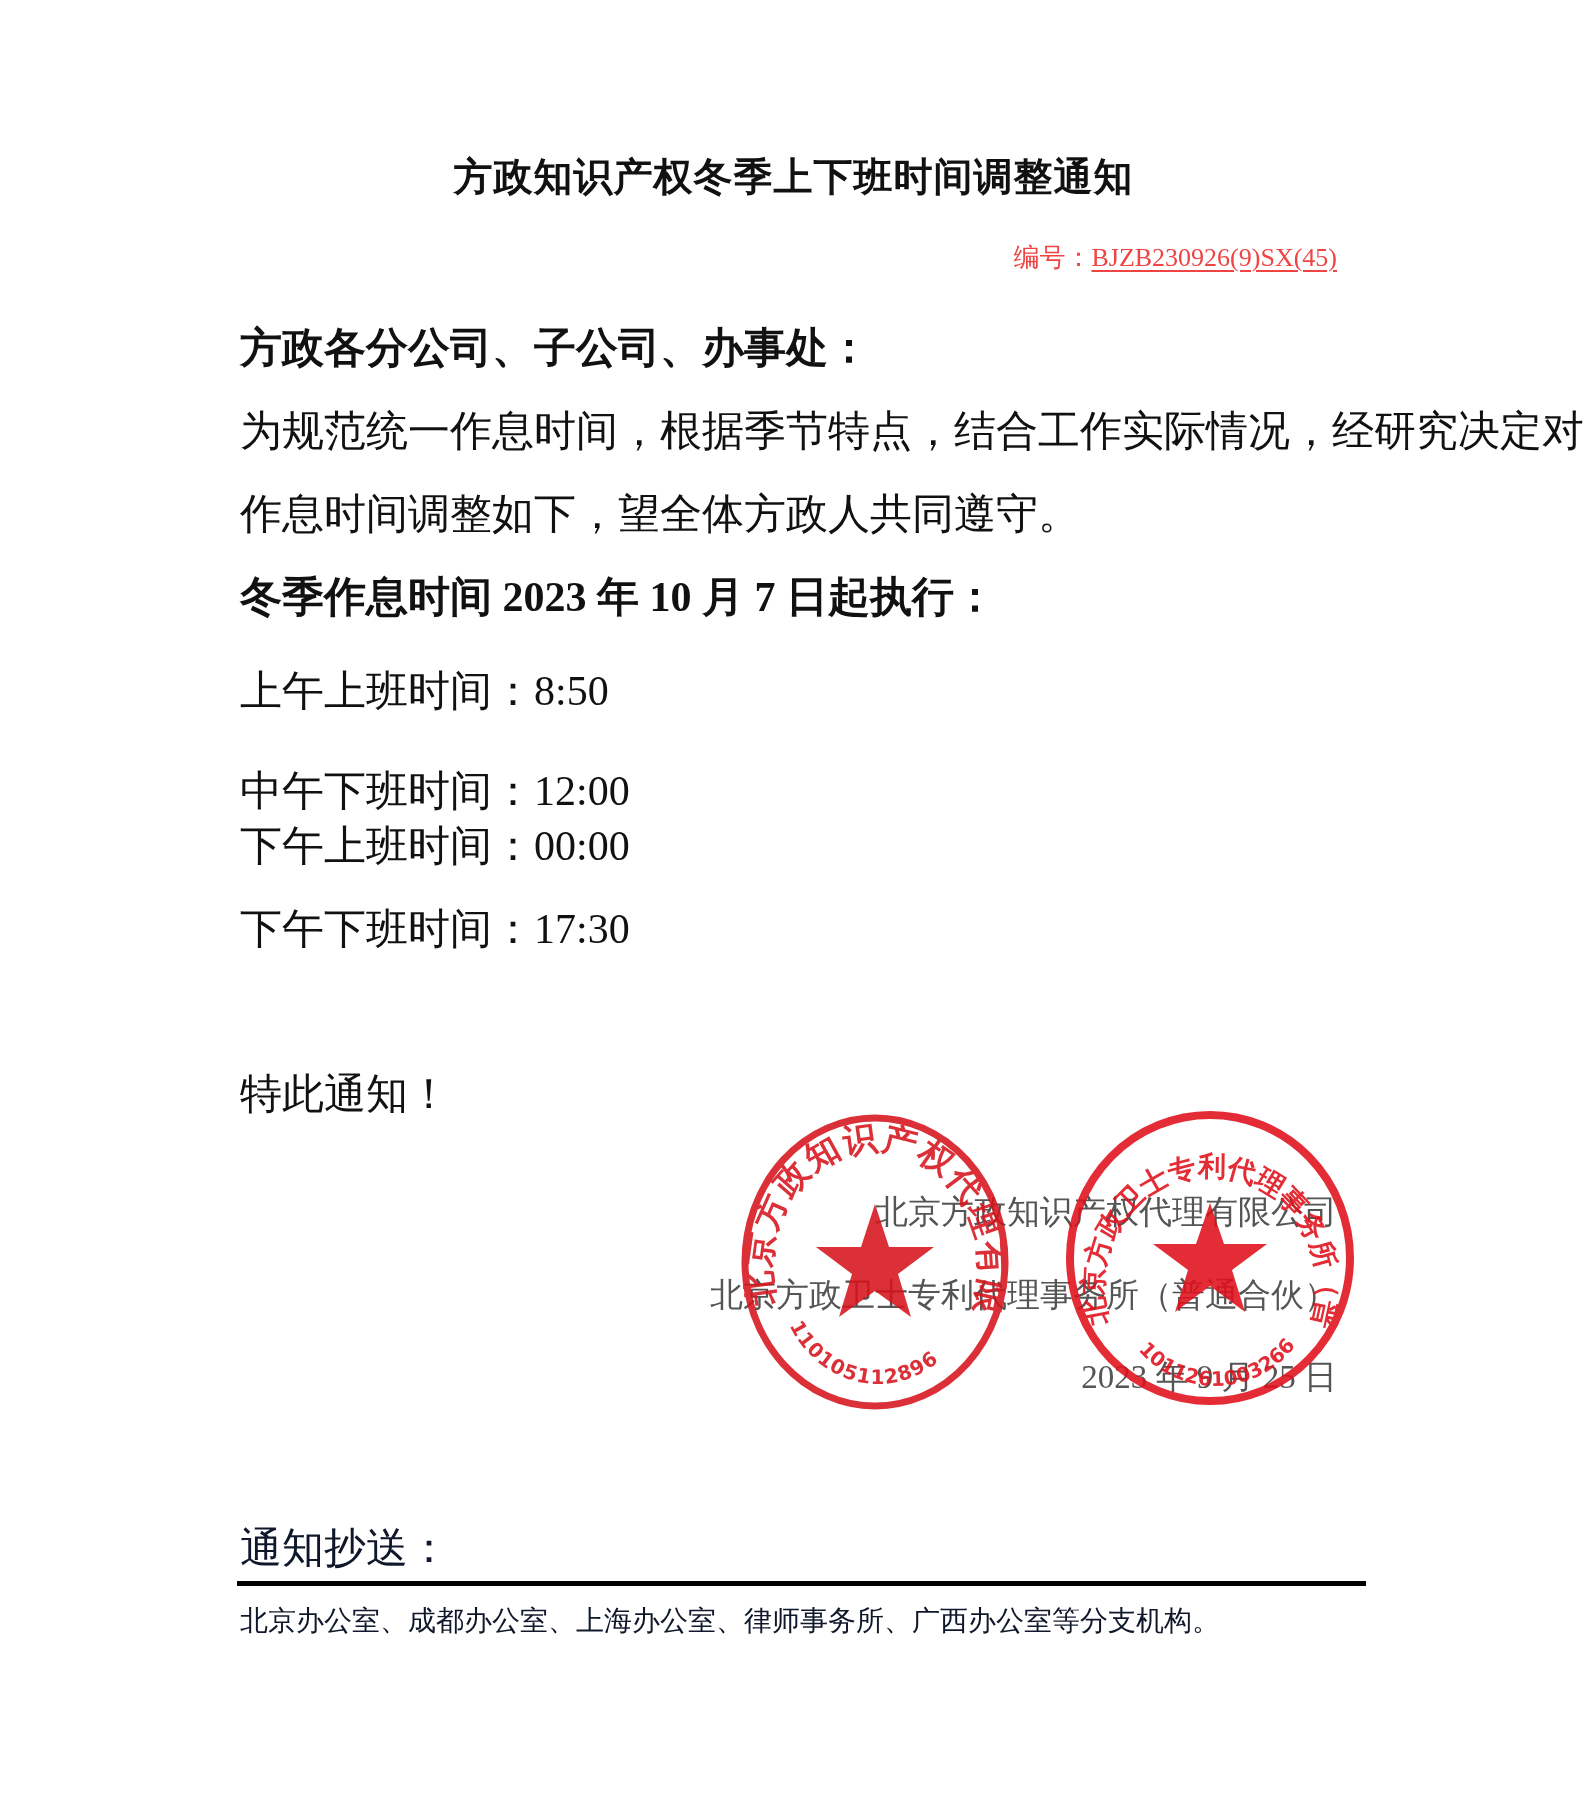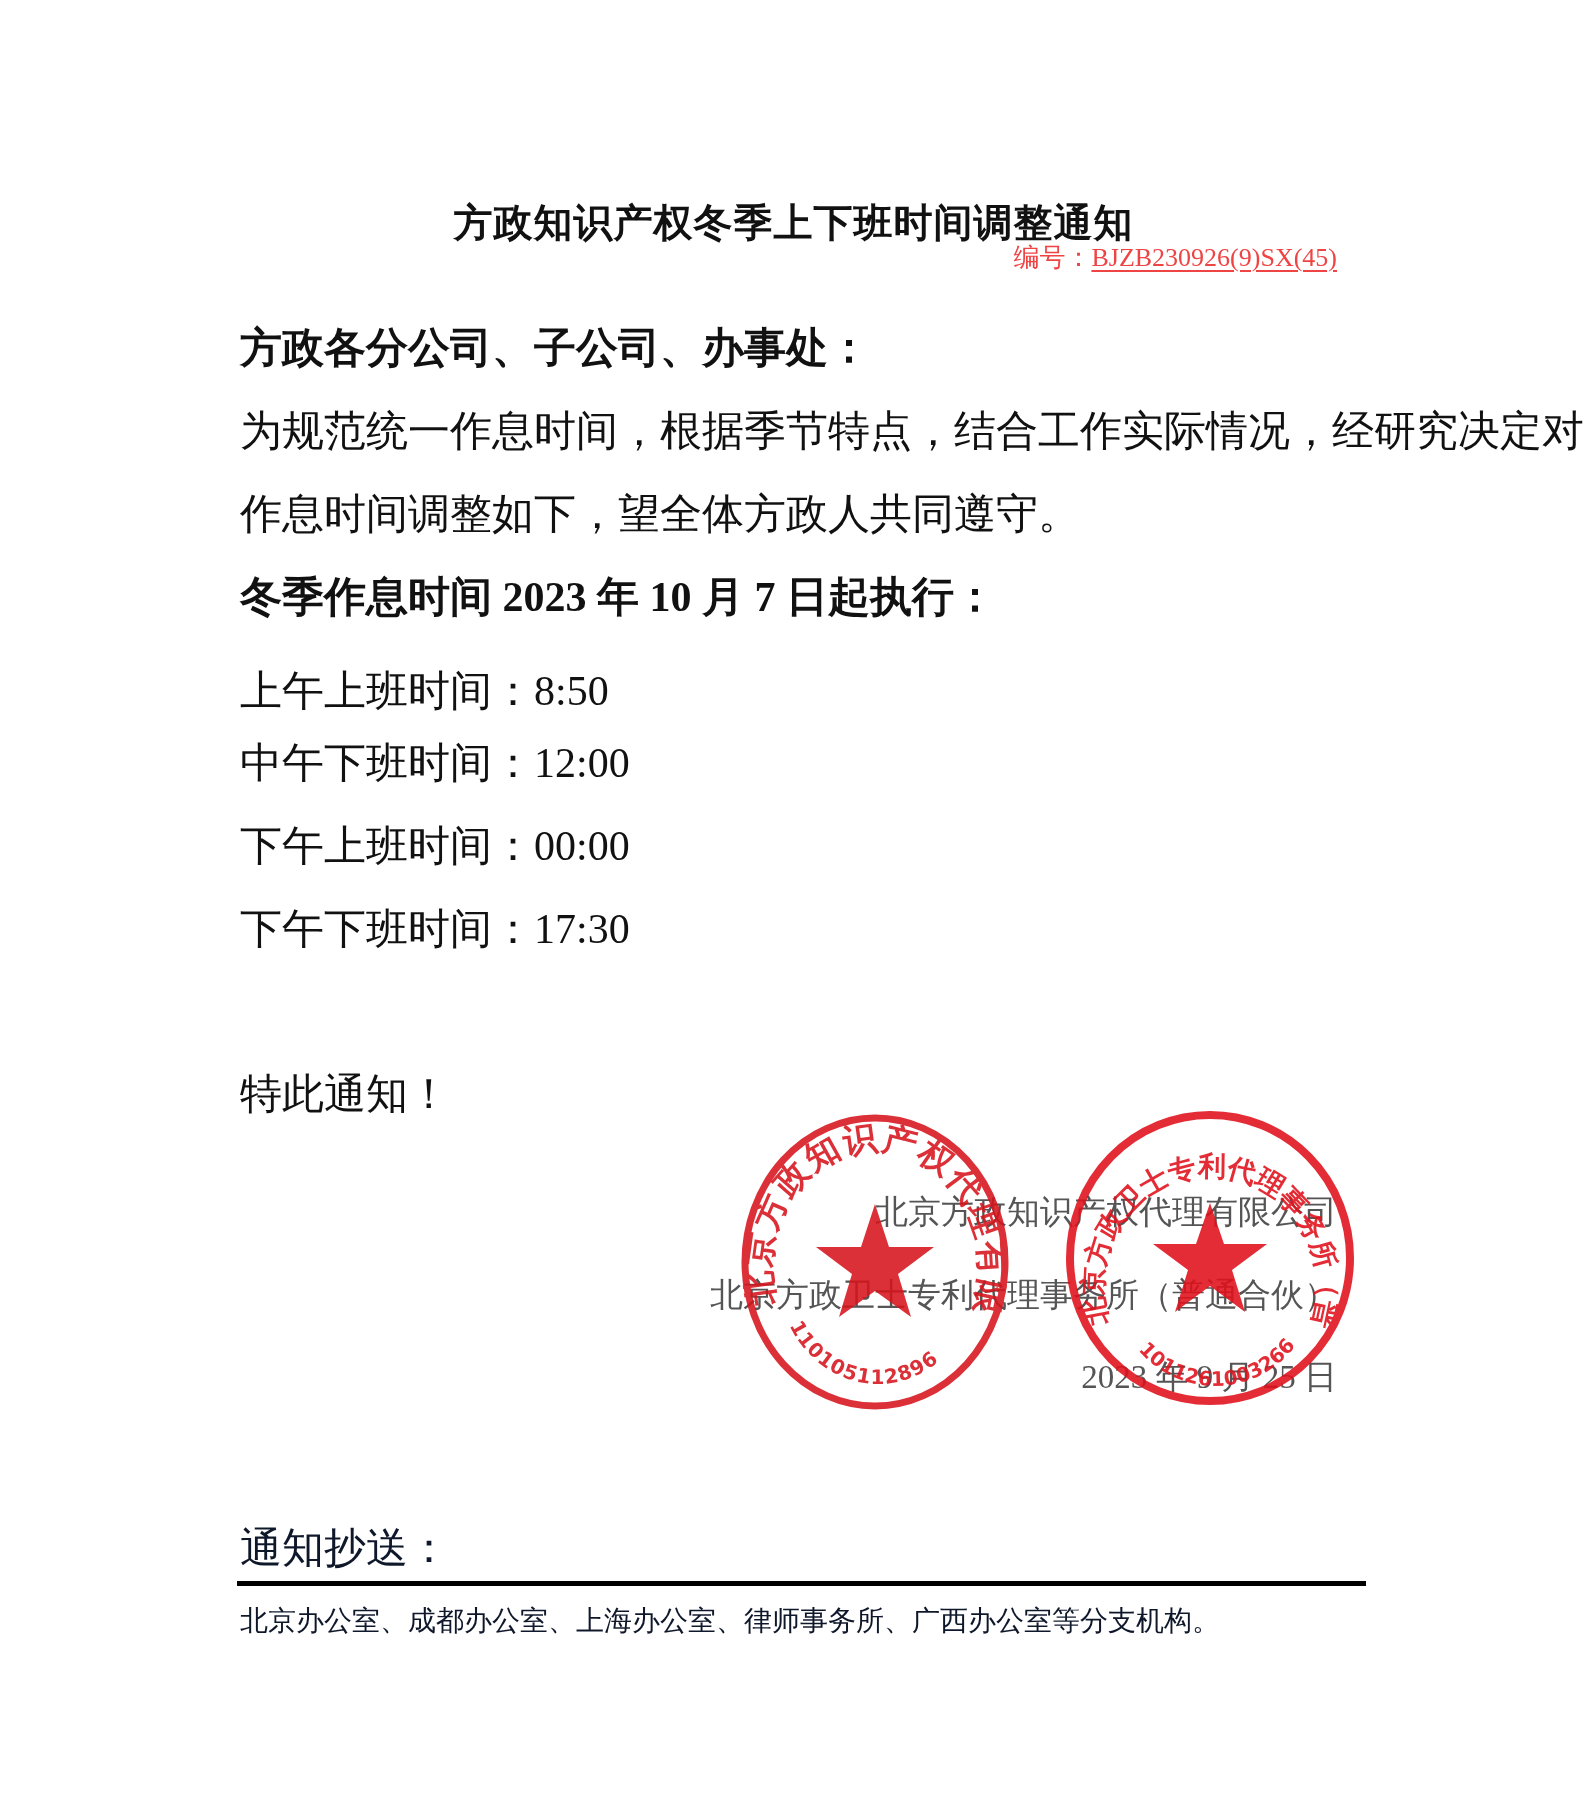--- a/index.html
+++ b/index.html
@@ -1,19 +1,19 @@
 <!DOCTYPE html>
 <html><head>
 <meta charset="utf-8">
 <style>
   html, body { margin: 0; padding: 0; background: #ffffff; }
   body { width: 1587px; height: 1805px; position: relative; overflow: hidden;
          font-family: "Liberation Serif", "DejaVu Serif", serif; color: #111; }
   .abs { position: absolute; white-space: nowrap; }
-  .title { left: 0; width: 1587px; top: 150px; text-align: center; font-size: 39px; font-weight: bold; letter-spacing: 1px; margin-top: 46px; }
+  .title { left: 0; width: 1587px; top: 150px; text-align: center; font-size: 39px; font-weight: bold; letter-spacing: 1px; }
   .docno { right: 250px; top: 240px; font-size: 26px; color: #ef4444; }
   .docno .val { text-decoration: underline; text-underline-offset: 4px; text-decoration-thickness: 2px; }
   .body-line { left: 240px; font-size: 42px; }
   .bold { font-weight: bold; }
   .sig { right: 250px; font-size: 33px; color: #555; }
   .rule { position: absolute; left: 237px; width: 1129px; top: 1581px; height: 5px; background: #000; }
   .stamp { position: absolute; pointer-events: none; opacity: 0.88; }
   .muted { color: #0f172a; }
 </style>
 </head>
@@ -28,21 +28,21 @@
   </div>
 
   <div class="abs body-line bold" style="top:320px;">方政各分公司、子公司、办事处：</div>
   <div class="abs body-line" style="top:403px;">为规范统一作息时间，根据季节特点，结合工作实际情况，经研究决定对</div>
   <div class="abs body-line" style="top:486px;">作息时间调整如下，望全体方政人共同遵守。</div>
   <div class="abs body-line bold" style="top:569px;">冬季作息时间 2023 年 10 月 7 日起执行：</div>
 
   <div class="abs body-line" style="top:624px;margin-top:39px;">
     <span>上午上班时间：</span><span>8:50</span>
   </div>
-  <div class="abs body-line" style="top:735px;">
+  <div class="abs body-line" style="top:763px;">
     <span>中午下班时间：</span><span>12:00</span>
   </div>
   <div class="abs body-line" style="top:818px;">
     <span>下午上班时间：</span><span>00:00</span>
   </div>
   <div class="abs body-line" style="top:901px;">
     <span>下午下班时间：</span><span>17:30</span>
   </div>
 
   <div class="abs body-line" style="top:1066px;">特此通知！</div>

